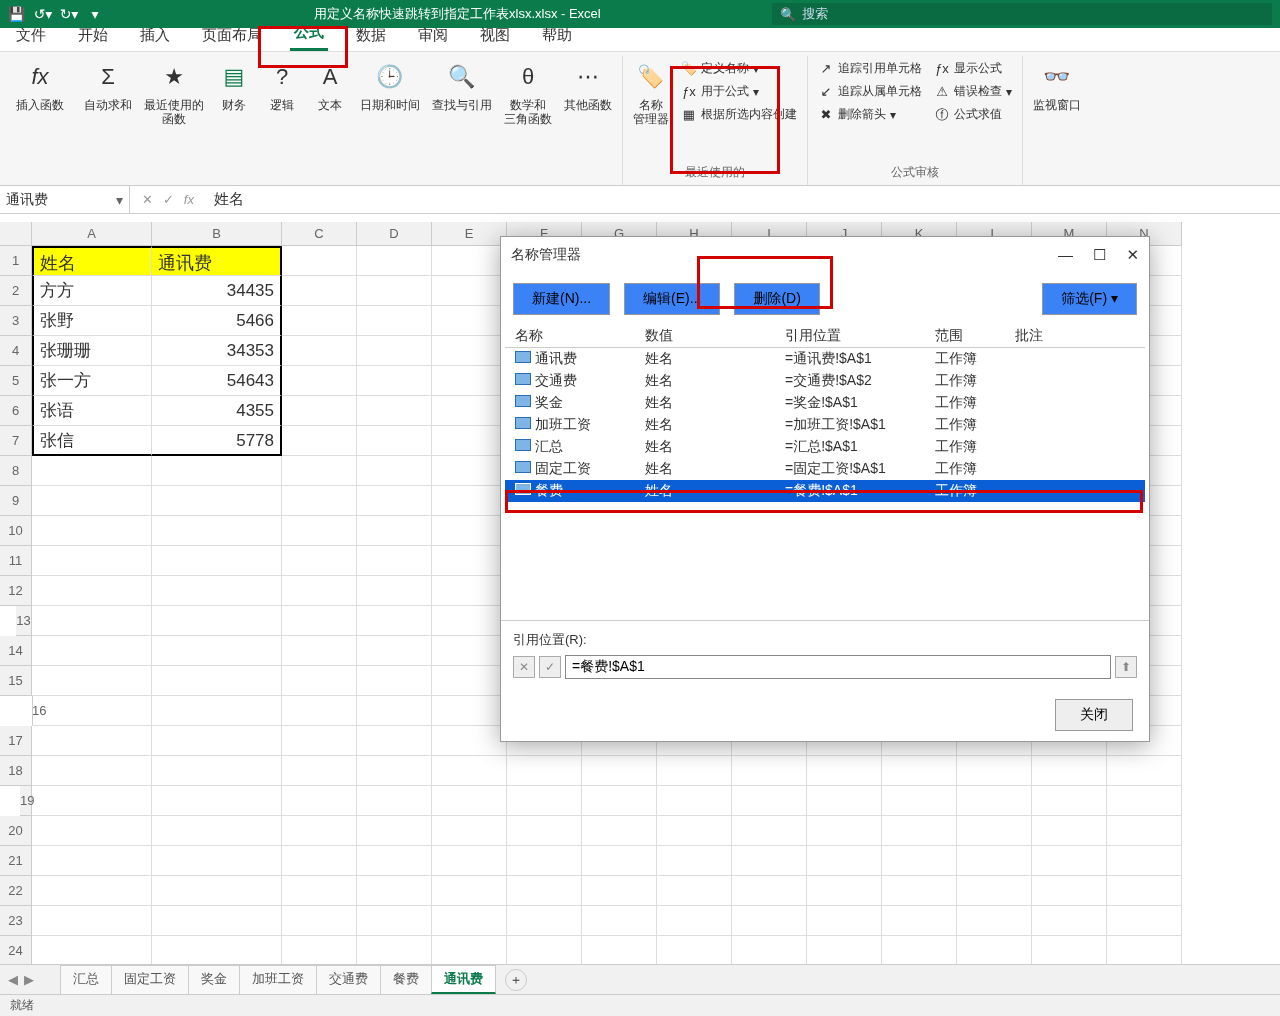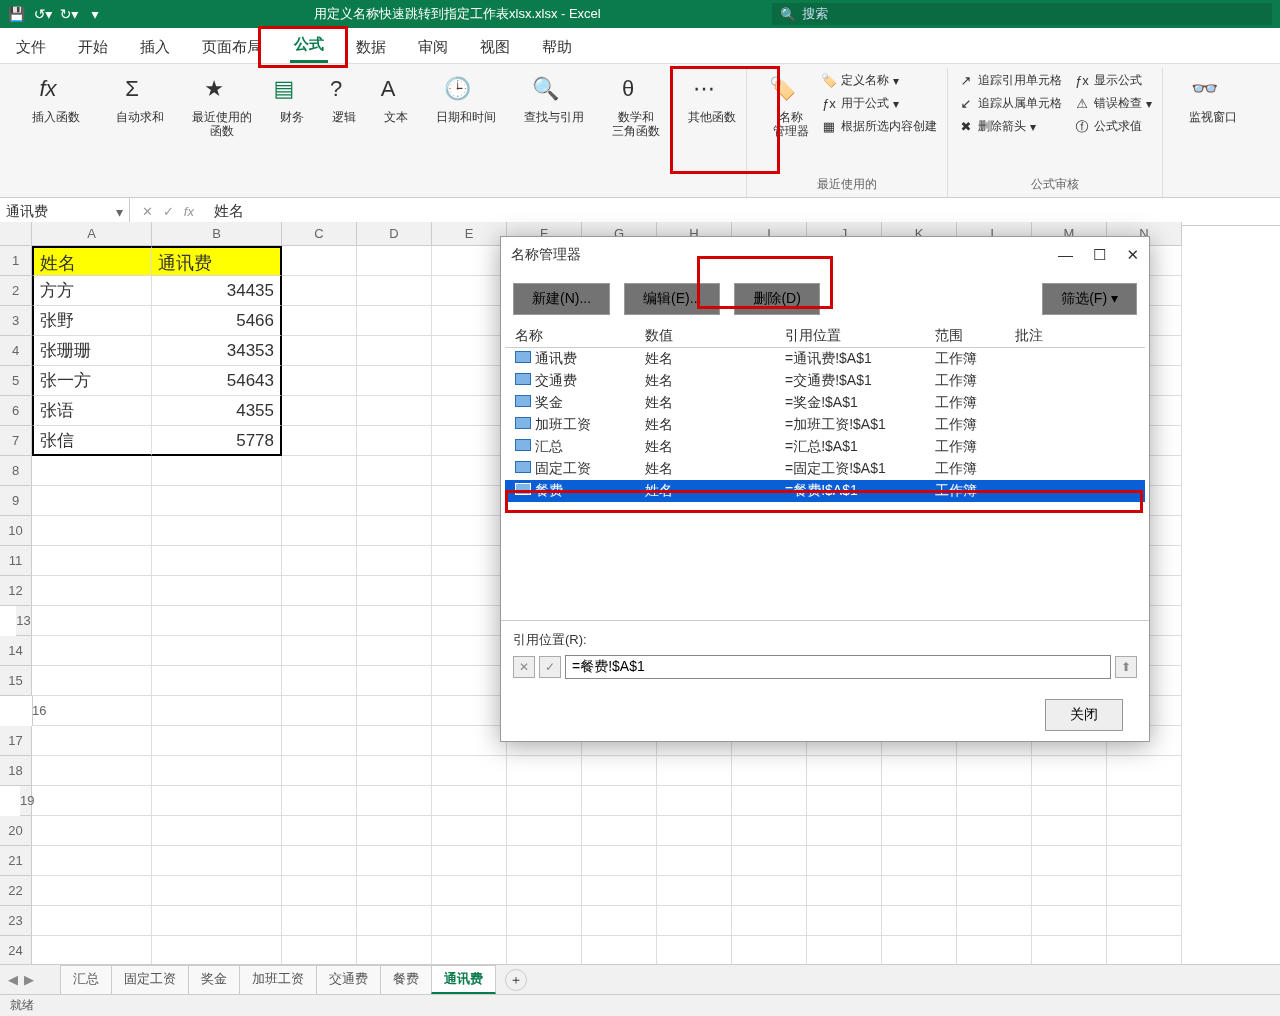--- a/index.html
+++ b/index.html
@@ -6,37 +6,37 @@
 body { width:1280px; height:1016px; background:#fff; overflow:hidden; font-size:13px; color:#333; position:relative; }
 
 
 .titlebar { height:28px; background:#0b7b4b; color:#fff; display:flex; align-items:center; padding:0 8px; }
 .titlebar .qat { display:flex; gap:8px; align-items:center; }
 .titlebar .qicon { width:18px; height:18px; display:flex; align-items:center; justify-content:center; font-size:14px; }
 .titlebar .title { margin-left:210px; font-size:13px; }
 .titlebar .search { margin-left:auto; background:#0a6b42; padding:2px 8px; width:500px; height:22px; display:flex; align-items:center; gap:6px; color:#cde; font-size:13px; }
 
 
-.tabs { height:36px; display:flex; align-items:flex-end; padding:0 12px; gap:24px; border-bottom:1px solid #ddd; }
+.tabs { height:24px; display:flex; align-items:flex-end; padding:0 12px; gap:24px; border-bottom:1px solid #ddd; }
 .tab { padding:6px 4px; font-size:15px; cursor:pointer; }
 .tab.active { color:#0b7b4b; border-bottom:3px solid #0b7b4b; font-weight:600; }
 .red-box { position:absolute; border:3px solid #d30000; pointer-events:none; z-index:50; }
 #red-tab { left:258px; top:26px; width:90px; height:42px; }
 #red-nm { left:670px; top:66px; width:110px; height:108px; }
 #red-del { left:697px; top:256px; width:136px; height:53px; }
 #red-row { left:505px; top:490px; width:638px; height:23px; }
 
 
 .ribbon { height:134px; background:#f6f6f6; display:flex; border-bottom:1px solid #ccc; padding:4px 6px 0 6px; }
 .rgroup { border-right:1px solid #ddd; padding:0 6px; display:flex; flex-direction:column; }
 .rgroup .rtop { flex:1; display:flex; gap:4px; }
 .rgroup .rlabel { text-align:center; font-size:12px; color:#666; padding:2px 0 4px; }
 .rbtn { display:flex; flex-direction:column; align-items:center; justify-content:flex-start; padding:4px 4px 0; gap:4px; cursor:pointer; min-width:44px; }
 .rbtn .ricon { width:34px; height:34px; display:flex; align-items:center; justify-content:center; font-size:22px; }
-.rbtn .rtext { font-size:12px; text-align:center; line-height:14px;margin-left:16px; }
+.rbtn .rtext { font-size:12px; text-align:center; line-height:14px; }
 .rcol { display:flex; flex-direction:column; gap:2px; padding-top:2px; }
 .rsmall { display:flex; align-items:center; gap:4px; font-size:12px; padding:2px 4px; cursor:pointer; white-space:nowrap; }
 .rsmall .sicon{ width:16px; height:16px; display:inline-flex; align-items:center; justify-content:center; font-size:13px; }
 
 
 .fxbar { height:28px; border-bottom:1px solid #ccc; display:flex; align-items:center; }
 .namebox { width:130px; border-right:1px solid #ccc; padding:0 6px; display:flex; align-items:center; font-size:14px; height:100%; }
 .namebox .dd { margin-left:auto; color:#666; }
 .fxctrls { display:flex; gap:10px; padding:0 12px; color:#999; }
 .fxcell { flex:1; padding:0 8px; font-size:15px; }
@@ -64,34 +64,34 @@
 .stab.inactive { background:#f8f8f8; color:#555; }
 .addsheet { margin-left:10px; width:22px; height:22px; border:1px solid #ccc; border-radius:50%; display:flex; align-items:center; justify-content:center; }
 
 .statusbar { position:absolute; left:0; right:0; bottom:0; height:22px; background:#f1f1f1; border-top:1px solid #ccc; padding:2px 10px; font-size:12px; color:#555; }
 
 
 .dialog { position:absolute; left:500px; top:236px; width:650px; height:506px; background:#fff; border:1px solid #999; box-shadow:0 4px 24px rgba(0,0,0,.35); display:flex; flex-direction:column; z-index:40; }
 .dlg-title { height:36px; display:flex; align-items:center; padding:0 10px; font-size:14px; }
 .dlg-title .wbtns { margin-left:auto; display:flex; gap:20px; font-size:15px; color:#333; }
 .dlg-tools { padding:10px 12px; display:flex; gap:14px; }
-.dlg-tools .tb { padding:6px 18px; border:1px solid #999; background:#737373; font-size:14px; }
+.dlg-tools .tb { padding:6px 18px; border:1px solid #999; background:#3b82f6; font-size:14px; }
 .dlg-tools .spacer { flex:1; }
 .nm-head, .nm-row { display:grid; grid-template-columns:130px 140px 150px 80px 1fr; padding:2px 10px; font-size:14px; align-items:center; }
 .nm-head { color:#333; border-bottom:1px solid #ccc; margin:0 4px; }
 .nm-list { flex:1; overflow:auto; margin:0 4px; border:0; }
 .nm-row .nmicon { display:inline-block; width:16px; height:12px; margin-right:4px; background:linear-gradient(#7fb5e6,#7fb5e6); border:1px solid #2a6db3; }
 .nm-row.sel { background:#0a5fd6; color:#fff; }
 .nm-row.sel .nmicon { border-color:#fff; }
 .nm-ref { padding:10px 12px; border-top:1px solid #ccc; }
 .nm-ref label { font-size:13px; }
 .nm-ref .refrow { display:flex; gap:4px; margin-top:6px; align-items:center; }
 .nm-ref .refrow .xb { width:22px; height:22px; border:1px solid #aaa; background:#eee; display:flex; align-items:center; justify-content:center; font-size:12px; color:#888; }
 .nm-ref input { flex:1; height:24px; border:1px solid #888; padding:0 6px; font-size:14px; }
-.dlg-foot { padding:10px 26px; display:flex; justify-content:flex-end; }
+.dlg-foot { padding:10px 16px; display:flex; justify-content:flex-end; }
 .dlg-foot .tb { padding:6px 24px; border:1px solid #999; background:#eee; font-size:14px; }
 </style>
 </head>
 <body>
 
 <div class="red-box" id="red-tab"></div>
 <div class="red-box" id="red-nm"></div>
 <div class="red-box" id="red-del"></div>
 <div class="red-box" id="red-row"></div>
 
@@ -670,21 +670,21 @@
       <div class="nm-row">
         <span><span class="nmicon"></span>通讯费</span>
         <span>姓名</span>
         <span>=通讯费!$A$1</span>
         <span>工作簿</span>
         <span></span>
       </div>
       <div class="nm-row">
         <span><span class="nmicon"></span>交通费</span>
         <span>姓名</span>
-        <span>=交通费!$A$1</span>
+        <span>=交通费!$A$2</span>
         <span>工作簿</span>
         <span></span>
       </div>
       <div class="nm-row">
         <span><span class="nmicon"></span>奖金</span>
         <span>姓名</span>
         <span>=奖金!$A$1</span>
         <span>工作簿</span>
         <span></span>
       </div>

